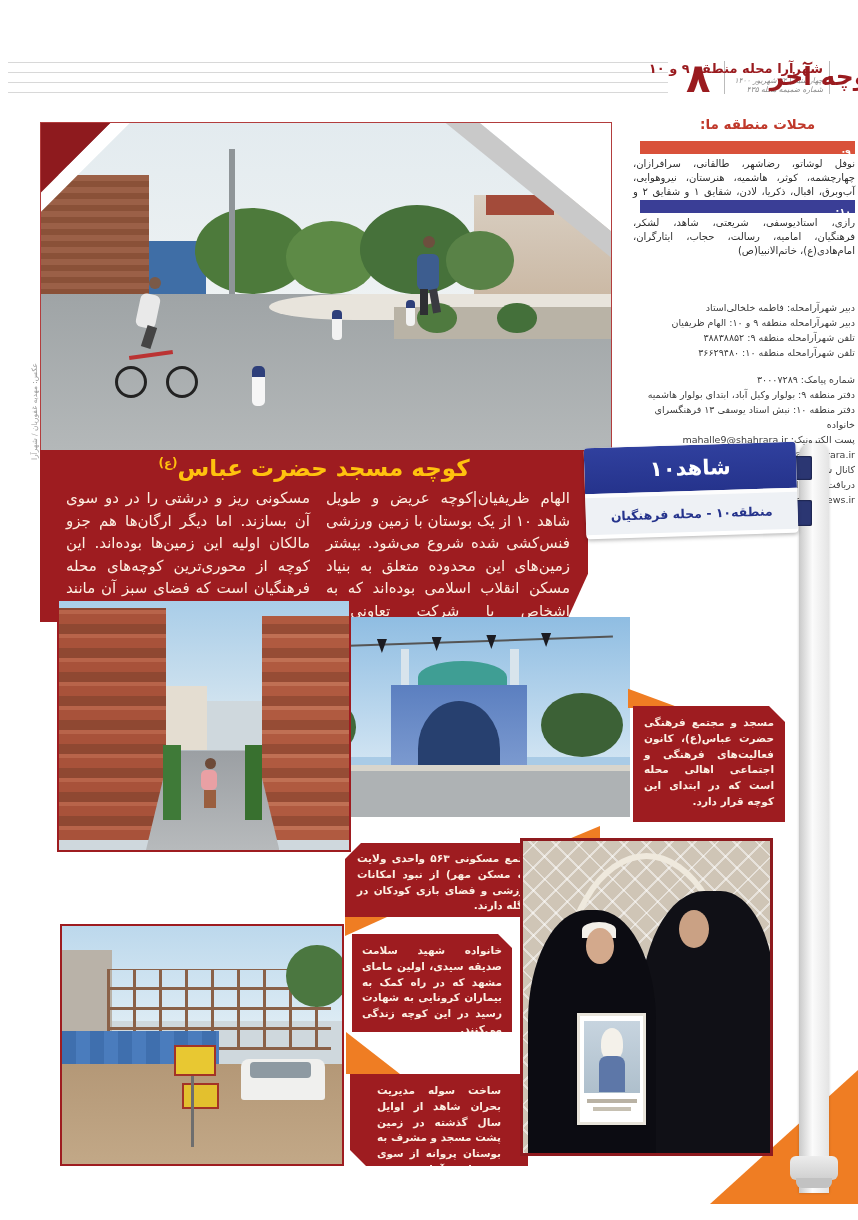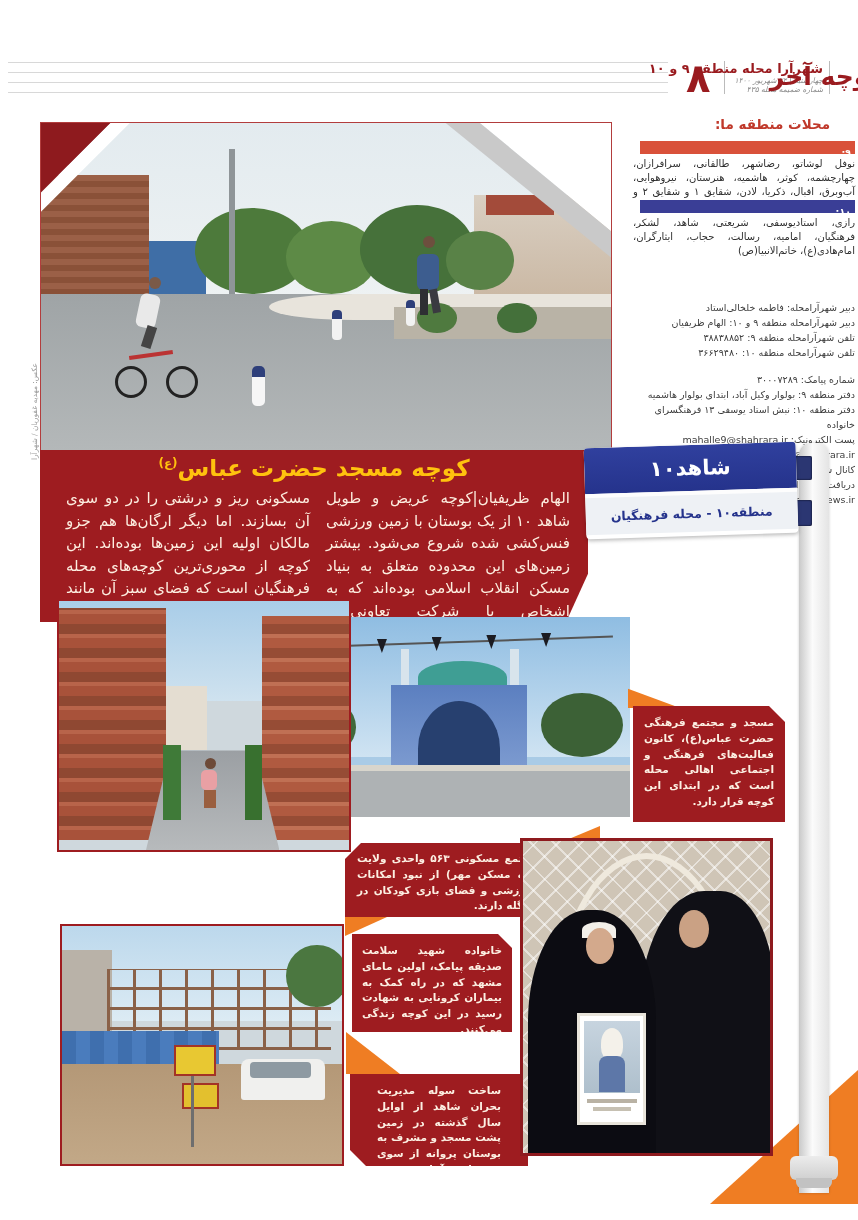--- a/index.html
+++ b/index.html
@@ -6,21 +6,21 @@
   .page{position:relative;width:858px;height:1220px;background:#fff;overflow:hidden;
         font-family:"DejaVu Sans","Liberation Sans",sans-serif;}
   .abs{position:absolute;}
   .rule{height:1px;background:#d8d8d8;}
   
   .pagenum{font-size:40px;font-weight:bold;color:#9a1b1f;line-height:1;}
   .masthead{background:#fff;padding:0 6px;border-left:1px solid #bbb;border-right:1px solid #bbb;text-align:right;}
   .masthead .l1{font-size:13px;font-weight:bold;color:#9a1b1f;white-space:nowrap;}
   .masthead .l2,.masthead .l3{font-size:7.5px;color:#8a8a8a;white-space:nowrap;letter-spacing:.5px;font-style:italic;}
   .section-title{font-size:25px;font-weight:bold;color:#9a1b1f;white-space:nowrap;}
-  .mahallat{font-size:13.5px;font-weight:bold;color:#c0392b;text-align:right;}
+  .mahallat{font-size:13.5px;font-weight:bold;color:#c0392b;text-align:left;}
   .regionbar{height:13px;}
   .regionbar .num{color:#fff;font-size:9.5px;font-weight:bold;line-height:13px;padding:0 4px;display:inline-block;}
   .regionlist{font-size:10px;color:#2e2e2e;line-height:1.42;text-align:justify;direction:rtl;}
   .contact{font-size:9.5px;color:#3c3c3c;line-height:1.58;text-align:right;direction:rtl;}
   
   .photo{overflow:hidden;background:#cfd8dd;}
   .bordered{border:2px solid #9e1c20;box-sizing:border-box;}
   
   .article-box{background:#9e1c20;clip-path:polygon(0 0,100% 0,100% 72%,96% 100%,0 100%);}
   .article-title{color:#ffc20e;font-size:23px;font-weight:bold;text-align:center;direction:rtl;}
@@ -206,21 +206,21 @@
 
     <div class="abs" style="left:40%;top:50%;width:15%;height:13%;background:#e8c832;border:2px solid #a33326;box-sizing:border-box;"></div>
     <div class="abs" style="left:43%;top:66%;width:13%;height:11%;background:#e3c02e;border:2px solid #a33326;box-sizing:border-box;"></div>
     <div class="abs" style="left:46%;top:63%;width:3px;height:30%;background:#6e6e6e;"></div>
 
     <div class="abs" style="left:64%;top:56%;width:30%;height:17%;background:#f0f0ee;border-radius:8px 8px 3px 3px;"></div>
     <div class="abs" style="left:67%;top:57%;width:22%;height:7%;background:#8e9aa2;border-radius:4px;"></div>
     <div class="abs blob" style="left:80%;top:8%;width:22%;height:26%;background:#4b7740;"></div>
   </div>
 
-  <div class="abs cap" style="left:352px;top:934px;width:160px;height:98px;clip-path:polygon(0 0,calc(100% - 14px) 0,100% 14px,100% 100%,0 100%);z-index:3;padding:9px 10px;">خانواده شهید سلامت صدیقه پیامک، اولین مامای مشهد که در راه کمک به بیماران کرونایی به شهادت رسید در این کوچه زندگی می‌کنند.</div>
+  <div class="abs cap" style="left:352px;top:934px;width:160px;height:98px;clip-path:polygon(0 0,calc(100% - 14px) 0,100% 14px,100% 100%,0 100%);z-index:3;padding:9px 10px;">خانواده شهید سلامت صدیقه سیدی، اولین مامای مشهد که در راه کمک به بیماران کرونایی به شهادت رسید در این کوچه زندگی می‌کنند.</div>
   <div class="abs tri" style="left:346px;top:1032px;width:54px;height:42px;clip-path:polygon(0 0,0 100%,100% 100%);z-index:2;"></div>
 
   <div class="abs cap" style="left:350px;top:1074px;width:178px;height:92px;clip-path:polygon(0 0,100% 0,100% 100%,16px 100%,0 calc(100% - 16px));z-index:3;padding:9px 27px;">ساخت سوله مدیریت بحران شاهد از اوایل سال گذشته در زمین پشت مسجد و مشرف به بوستان پروانه از سوی شهرداری آغاز شده و هنوز ادامه دارد.</div>
 
   <div class="abs photo" style="left:520px;top:838px;width:253px;height:318px;border:3px solid #8e1a1e;box-sizing:border-box;z-index:3;background:#d4cabd;">
     <div class="abs" style="left:0;top:0;width:100%;height:100%;background:
       repeating-linear-gradient(45deg,rgba(255,255,255,.5) 0 2px,transparent 2px 16px),
       repeating-linear-gradient(-45deg,rgba(255,255,255,.5) 0 2px,transparent 2px 16px),#cfc5b6;"></div>
     <div class="abs" style="left:14%;top:4%;width:72%;height:60%;border:6px solid #efe9dd;border-bottom:none;border-radius:50% 50% 0 0/80% 80% 0 0;box-sizing:border-box;"></div>
 

